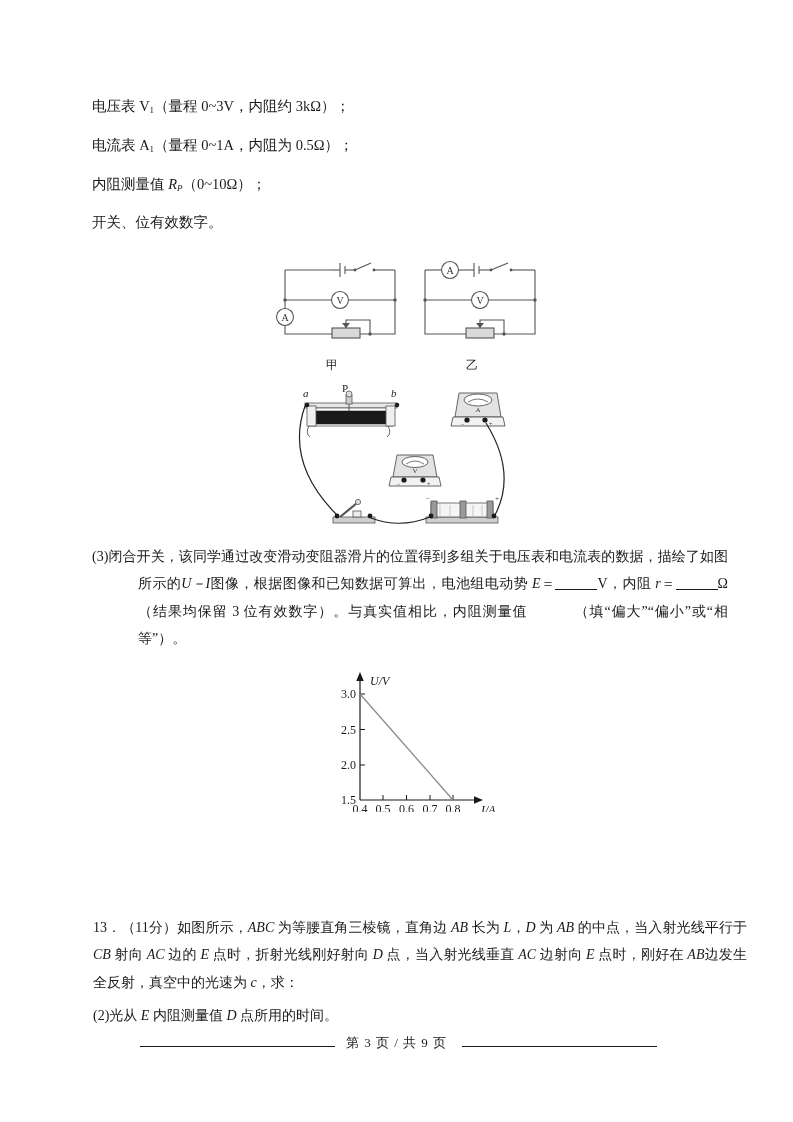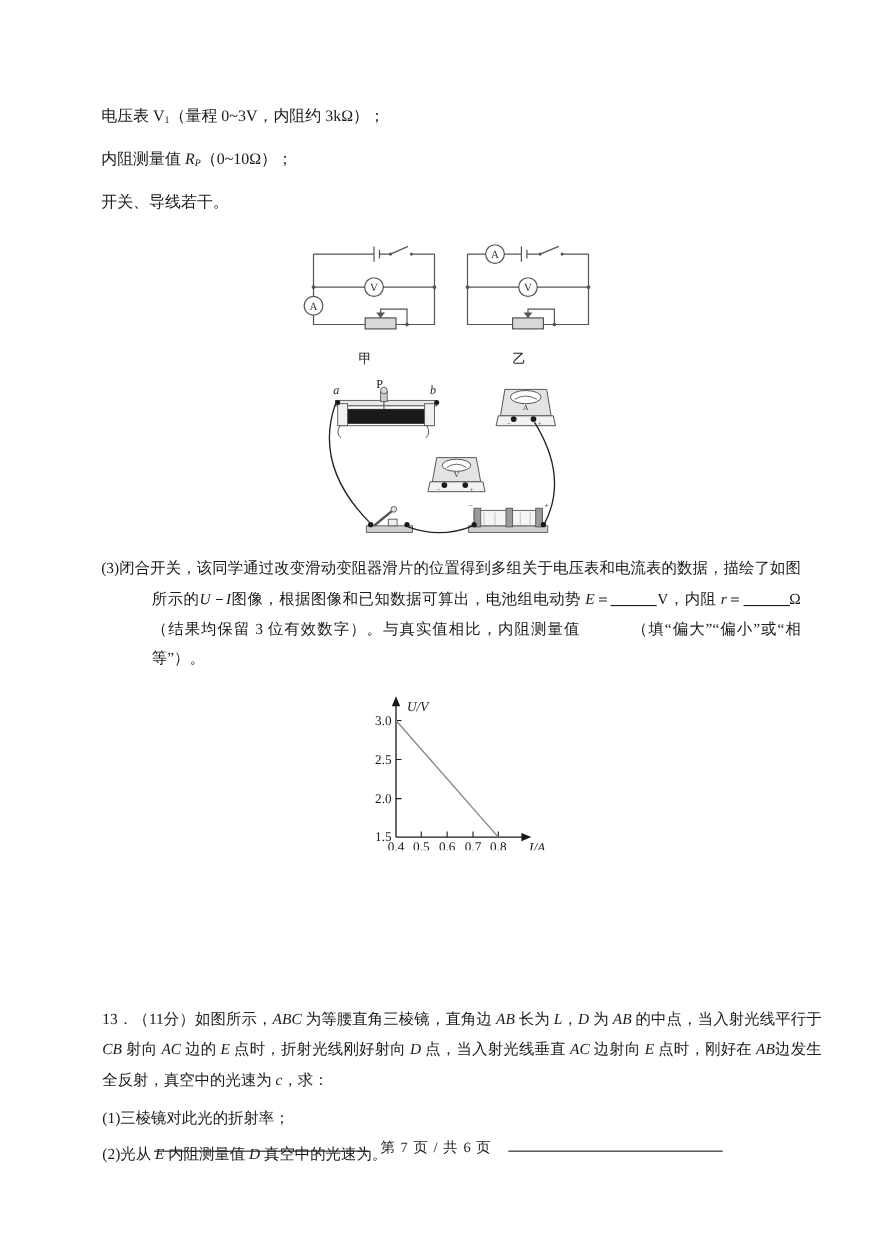--- a/index.html
+++ b/index.html
@@ -115,27 +115,30 @@
 <body>
 
 <div class="page">
 
   <div class="content">
 
     <div class="equip-line">
       <span>电压表 V</span><sub>1</sub><span>（量程 0~3V，内阻约 3kΩ）；</span>
     </div>
 
+    <div class="equip-line">
+      <span>电流表 A</span><sub>1</sub><span>（量程 0~1A，内阻为 0.5Ω）；</span>
+    </div>
 
     <div class="equip-line">
       <span>内阻测量值 </span><span class="it">R</span><sub class="it">P</sub><span>（0~10Ω）；</span>
     </div>
 
     <div class="equip-line">
-      <span>开关、导线若干。</span>
+      <span>开关、位有效数字。</span>
     </div>
 
 
     <div class="fig-wrap" style="margin-top:18px;">
       <svg class="svg-block" width="280" height="105" viewBox="0 0 280 105">
         <g stroke="#555" stroke-width="1.1" fill="none">
 
           <path d="M15 18 L62 18"></path>
           <path d="M95 18 L125 18" stroke="none"></path>
           <path d="M15 18 L15 82 L125 82 L125 18"></path>
@@ -334,26 +337,23 @@
       </svg>
     </div>
 
   </div>
 
   <div class="q13">
     <div class="body hang">
       <span>13</span><span>．（11分）</span><span>如图所示，</span><span class="it">ABC</span><span> 为等腰直角三棱镜，直角边 </span><span class="it">AB</span><span> 长为 </span><span class="it">L</span><span>，</span><span class="it">D</span><span> 为 </span><span class="it">AB</span><span> 的中点，当入射光线平行于</span><span class="it">CB</span><span> 射向 </span><span class="it">AC</span><span> 边的 </span><span class="it">E</span><span> 点时，折射光线刚好射向 </span><span class="it">D</span><span> 点，当入射光线垂直 </span><span class="it">AC</span><span> 边射向 </span><span class="it">E</span><span> 点时，刚好在 </span><span class="it">AB</span><span>边</span><span>发生全反射，真空中的光速为 </span><span class="it">c</span><span>，求：</span>
     </div>
 
-    <div class="q13-sub" style="margin-top:8px;">
-      <span>(1)</span><span>三棱镜对此光的折射率；</span>
-    </div>
 
     <div class="q13-sub" style="margin-top:6px;">
-      <span>(2)</span><span>光从 </span><span class="it">E</span><span> 内阻测量值 </span><span class="it">D</span><span> 真空中的光速为。</span>
+      <span>(2)</span><span>光从 </span><span class="it">E</span><span> 内阻测量值 </span><span class="it">D</span><span> 点所用的时间。</span>
     </div>
   </div>
 
   <div class="footer-line left"></div>
   <div class="footer-line right"></div>
-  <div class="footer">第 7 页 / 共 6 页</div>
+  <div class="footer">第 3 页 / 共 9 页</div>
 
 </div>
 
 </body></html>

